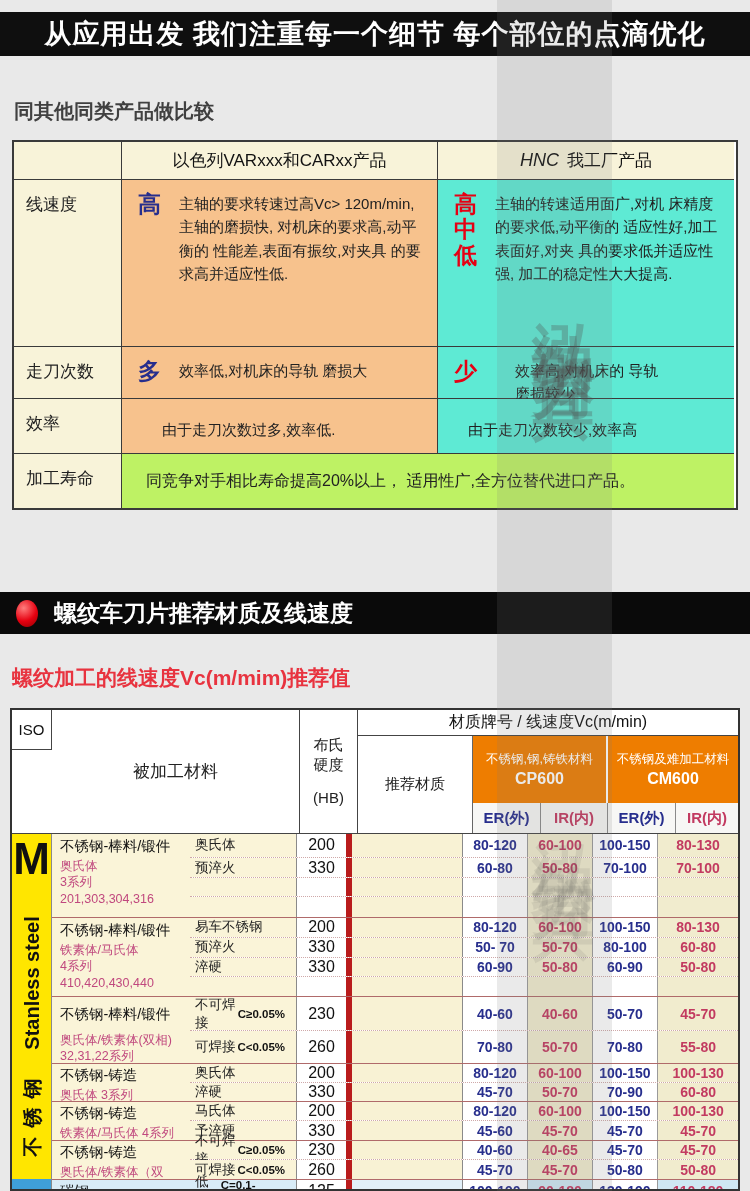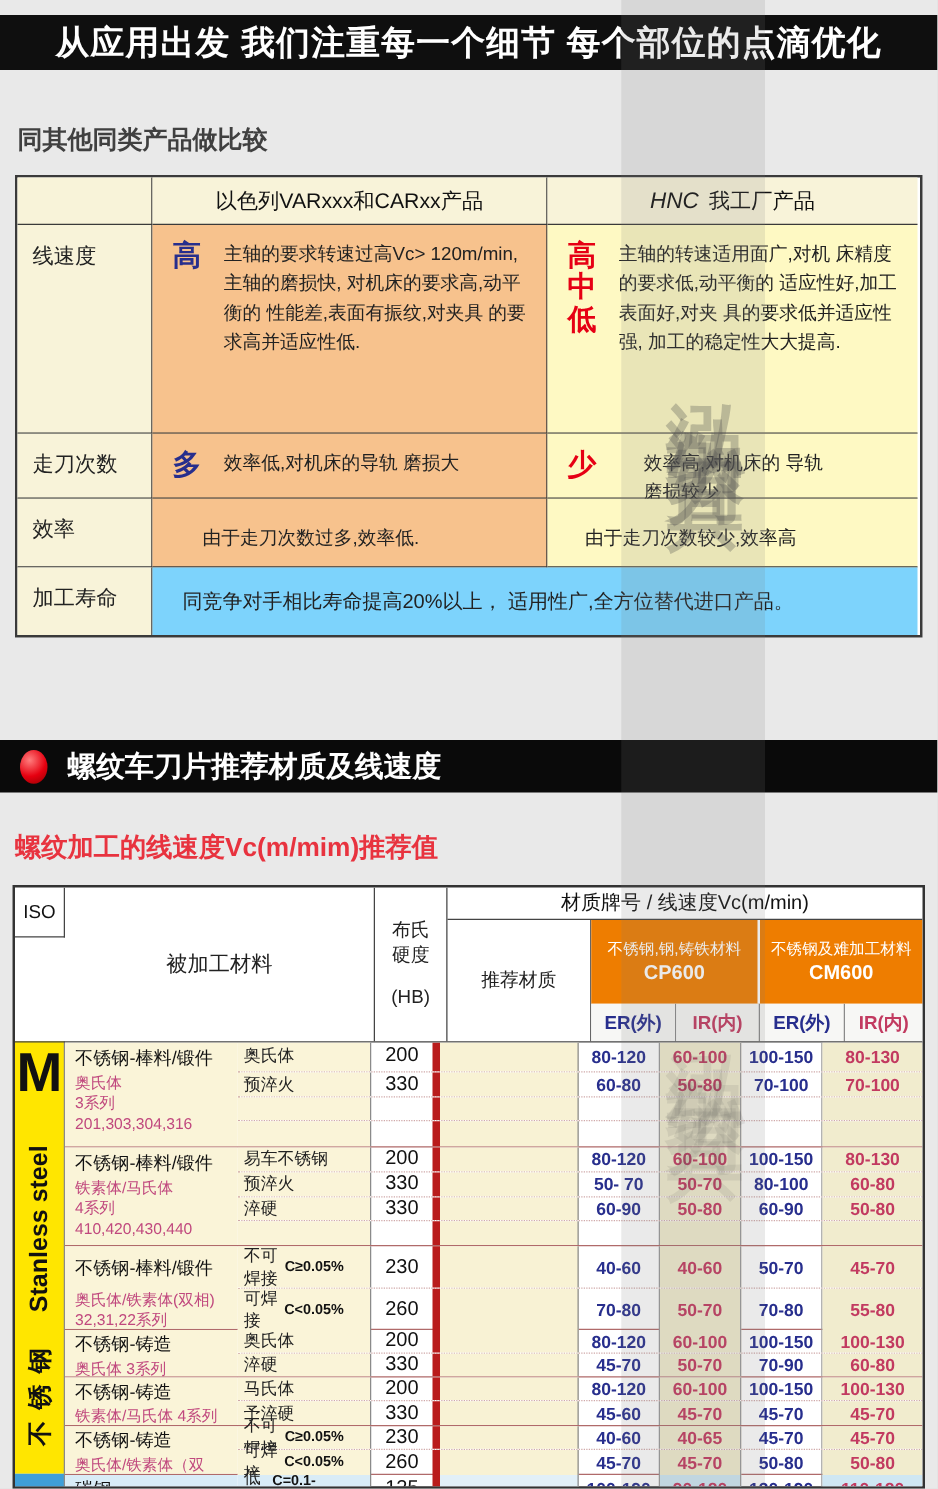--- a/index.html
+++ b/index.html
@@ -16,32 +16,32 @@
   
   .cmp { position:absolute; left:12px; top:140px; width:726px; background:#fff;
     border:2px solid #3a3a3a; display:grid;
     grid-template-columns:108px 316px 296px;
     grid-template-rows:38px 167px 52px 55px 54px; }
   .cmp > div { border-right:1px solid #3a3a3a; border-bottom:1px solid #3a3a3a; }
   .cmp > div.lastcol { border-right:none; }
   .cmp > div.lastrow { border-bottom:none; }
   .cream { background:#f8f3d9; }
   .orange { background:#f7c28d; }
-  .blue { background:#fef9c3; }
+  .blue { background:#5eead4; }
   .cmp-head { display:flex; align-items:center; justify-content:center; font-size:17px; color:#111; }
   .cmp-head .brand { font-style:italic; margin-right:8px; font-size:18px; }
   .cmp-label { font-size:17px; color:#222; padding:13px 0 0 12px; }
   .cmp-body { display:flex; padding:12px 8px 0 16px; gap:13px; }
   .mark-navy { color:#272e8d; font-weight:bold; font-size:23px; line-height:1.1; flex:0 0 28px; }
   .mark-red { color:#e60014; font-weight:bold; font-size:23px; line-height:1.1; flex:0 0 28px; }
   .mark-stack { display:flex; flex-direction:column; gap:15px; }
   .cmp-text { font-size:15px; color:#222; line-height:1.55; }
   .cmp-mid-text { padding:22px 10px 0 40px; font-size:15px; color:#222; }
   .cmp-right-text { padding:22px 6px 0 30px; font-size:15px; color:#222; }
-  .cmp-span { grid-column:2 / 4; background:#7dd3fc; display:flex; align-items:center;
+  .cmp-span { grid-column:2 / 4; background:#bef264; display:flex; align-items:center;
     padding-left:24px; font-size:16px; color:#222; }
 
   
   .banner2 { position:absolute; left:0; top:592px; width:750px; height:42px; background:#0a0a0a;
     color:#fff; display:flex; align-items:center; padding-left:16px; gap:16px;
     font-size:23px; font-weight:bold; }
   .reddot { width:22px; height:27px; border-radius:50%;
     background:radial-gradient(circle at 35% 30%, #ff7d7d, #e60010 55%, #8f0000); flex:0 0 22px; }
   .subtitle { position:absolute; left:12px; top:664px; font-size:21px; font-weight:bold; color:#e8333f; }
 
@@ -85,21 +85,21 @@
   .bt-data { left:0; top:123px; width:726px; height:358px; border-top:1px solid #444; overflow:hidden; }
   .grp { position:absolute; left:40px; width:686px; display:flex; border-bottom:1px solid #b06a6a; }
   .grp-mat { width:138px; background:#faf4d8; padding:3px 2px 0 8px; }
   .mat-title { font-size:14.5px; color:#111; }
   .mat-desc { font-size:12.5px; color:#c0487e; line-height:1.3; white-space:pre-line; margin-top:2px; }
   .grp-rows { width:548px; display:flex; flex-direction:column; }
   .row { display:flex; }
   .row:not(:last-child) { border-bottom:1px dotted #cfa8a8; }
   .c-st { width:110px; background:#faf4d8; display:flex; align-items:center; padding-left:5px;
     font-size:13.5px; color:#222; }
-  .c-st .cond { margin-left:auto; padding-right:21px; font-size:11.5px; font-weight:bold; color:#111; }
+  .c-st .cond { margin-left:auto; padding-right:11px; font-size:11.5px; font-weight:bold; color:#111; }
   .c-hb { width:58px; border-left:1px solid #8a8a8a; border-right:6px solid #b91c1c;
     display:flex; align-items:center; justify-content:center; font-size:16px; color:#111; }
   .c-tj { width:115px; background:#f8f2d4; border-right:1px solid #8a8a8a; }
   .c-v { display:flex; align-items:center; justify-content:center; font-size:14px; font-weight:bold;
     border-right:1px solid #9a9a9a; }
   .v0 { width:68px; color:#272e8d; }
   .v1 { width:67px; color:#c23a60; background:#f1ecce; }
   .v2 { width:68px; color:#272e8d; }
   .v3 { width:83px; color:#c23a60; background:#f1ecce; border-right:none; }
   .p-grp .grp-mat, .p-grp .c-st { background:#d9ecf7; }

